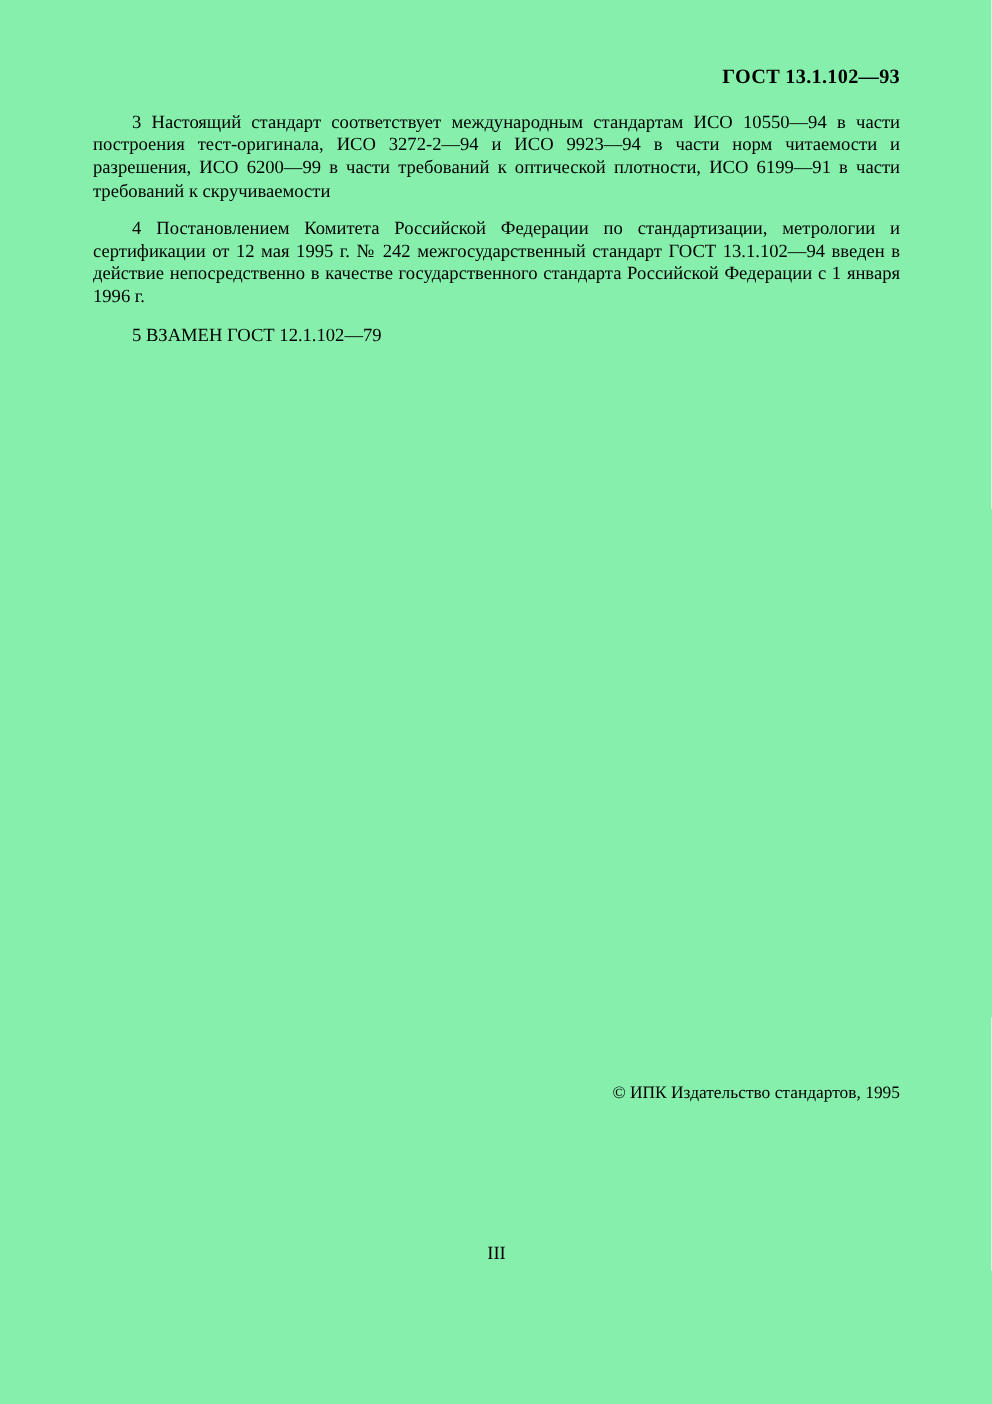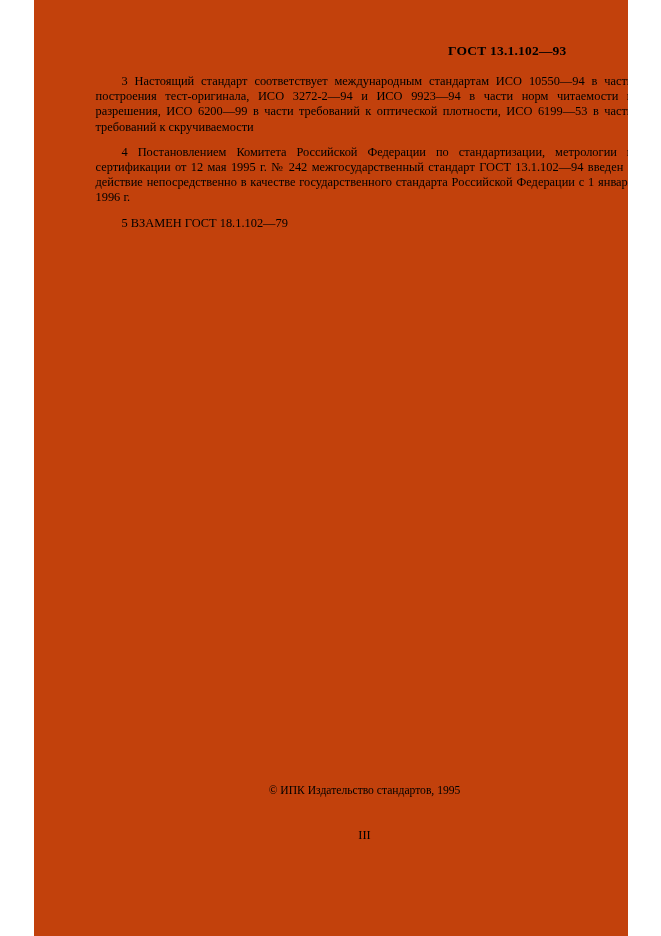--- a/index.html
+++ b/index.html
@@ -4,23 +4,23 @@
 <title>ГОСТ 13.1.102—93</title>
 <style>
   html, body {
     margin: 0;
     padding: 0;
     background: #ffffff;
   }
 
   .page {
     position: relative;
-    width: 594px;
+    width: 661px;
     height: 936px;
-    background: #c2410c;
+    background: #86efac;
     margin: 0 auto;
     overflow: hidden;
     font-family: "Liberation Serif", "DejaVu Serif", serif;
     color: #000000;
     -webkit-font-smoothing: antialiased;
   }
 
   
   .page-header {
     position: absolute;
@@ -54,24 +54,24 @@
   .para:last-child {
     margin-bottom: 0;
   }
 
   .para.gap-before {
   }
 
   
   .copyright-block {
     position: absolute;
-    top: 784px;
+    top: 722px;
     left: 62px;
     width: 538px;
-    text-align: center;
+    text-align: right;
     font-size: 11.6px;
     line-height: 14.6px;
   }
 
   .copyright-line {
     white-space: nowrap;
   }
 
   
   .notice-block {
@@ -101,23 +101,23 @@
   }
 </style>
 </head>
 <body>
 
 <div class="page">
 
   <div class="page-header">ГОСТ 13.1.102—93</div>
 
   <div class="body-column">
-    <p class="para">3  Настоящий стандарт соответствует международным стандартам ИСО 10550—94 в части построения тест-оригинала, ИСО 3272-2—94 и ИСО 9923—94 в части норм читаемости и разрешения, ИСО 6200—99 в части требований к оптической плотности, ИСО 6199—53 в части требований к скручиваемости</p>
+    <p class="para">3  Настоящий стандарт соответствует международным стандартам ИСО 10550—94 в части построения тест-оригинала, ИСО 3272-2—94 и ИСО 9923—94 в части норм читаемости и разрешения, ИСО 6200—99 в части требований к оптической плотности, ИСО 6199—91 в части требований к скручиваемости</p>
     <p class="para gap-before">4  Постановлением Комитета Российской Федерации по стандартизации, метрологии и сертификации от 12 мая 1995 г. № 242 межгосударственный стандарт ГОСТ 13.1.102—94 введен в действие непосредственно в качестве государственного стандарта Российской Федерации с 1 января 1996 г.</p>
-    <p class="para gap-before">5  ВЗАМЕН ГОСТ 18.1.102—79</p>
+    <p class="para gap-before">5  ВЗАМЕН ГОСТ 12.1.102—79</p>
   </div>
 
   <div class="copyright-block">
     <div class="copyright-line">© ИПК Издательство стандартов, 1995</div>
   </div>
 
 
   <div class="folio">III</div>
 
 </div>

